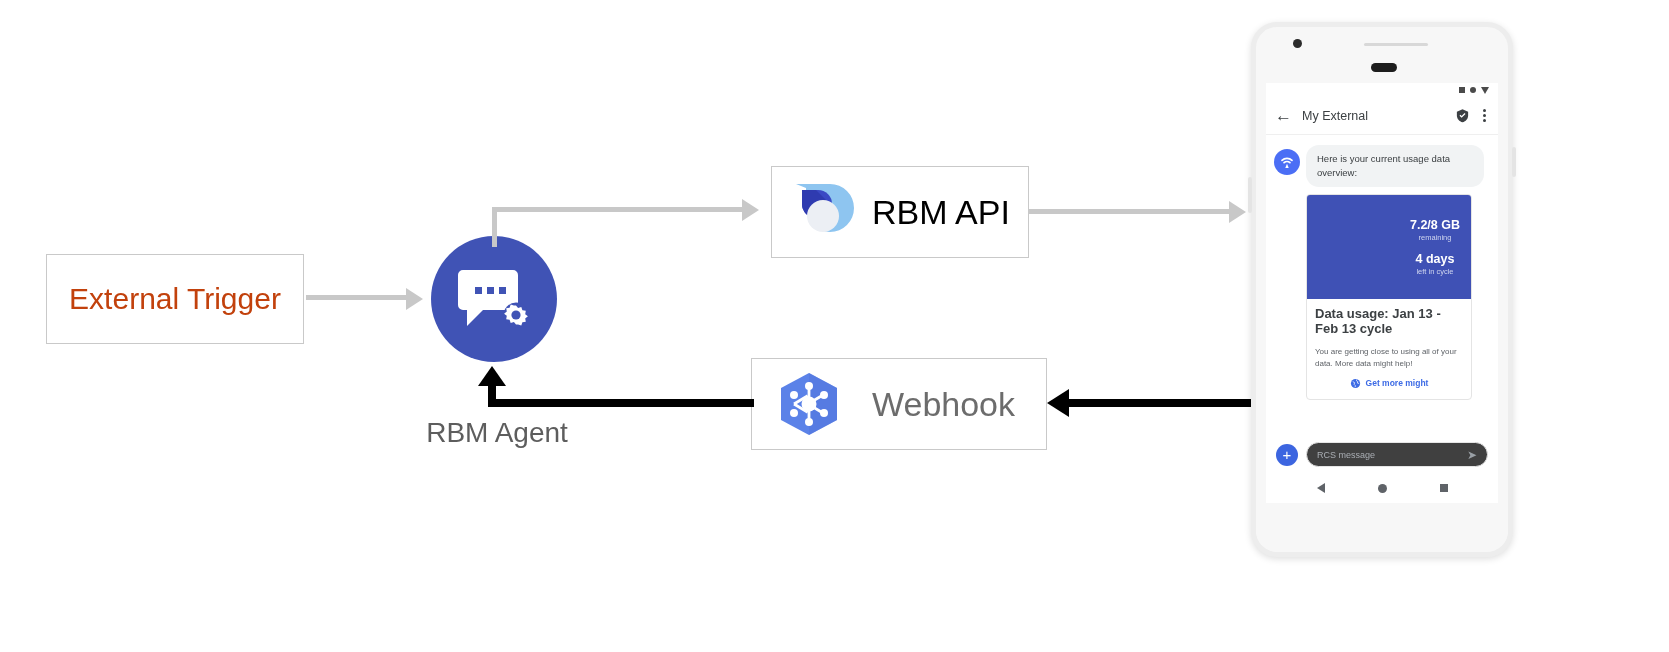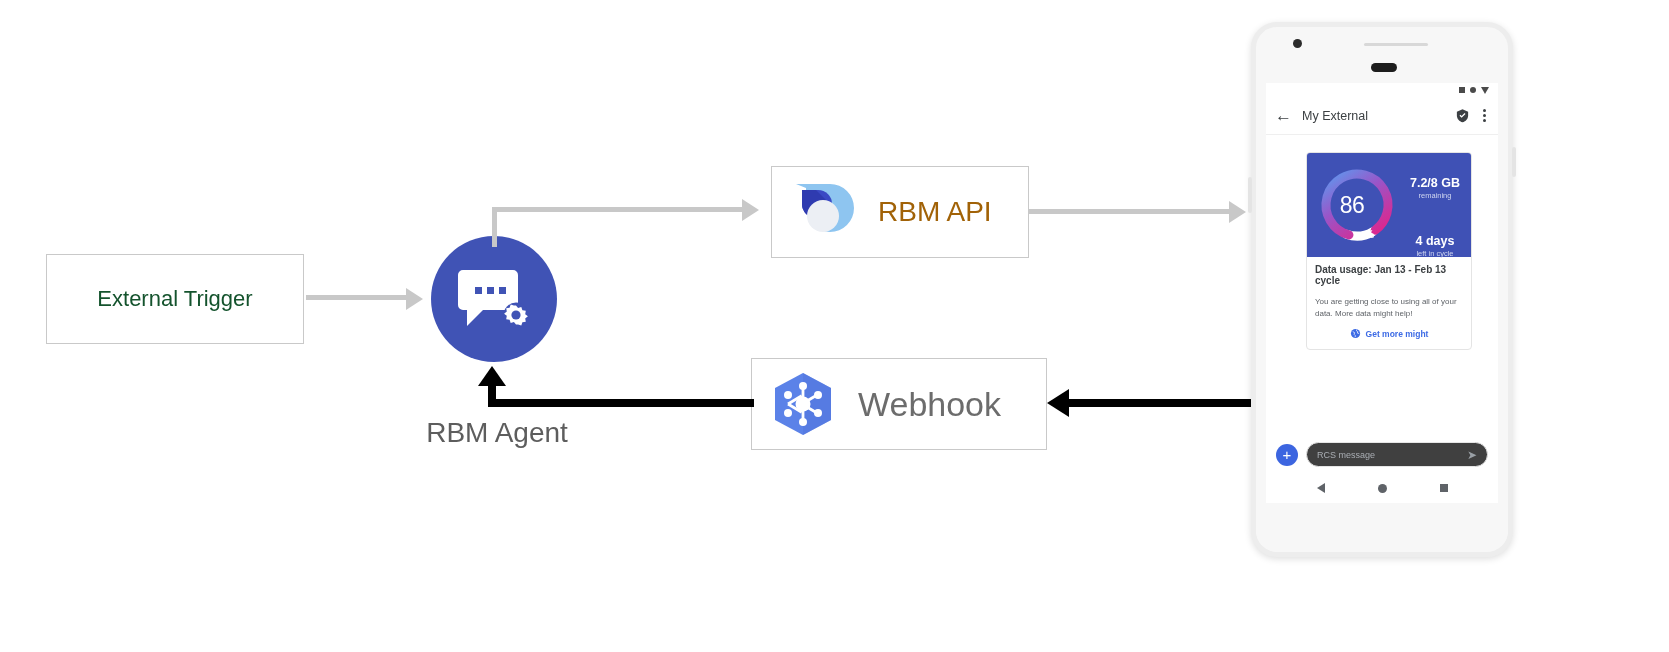--- a/index.html
+++ b/index.html
@@ -20,30 +20,30 @@
   }
   .box-label {
     font-weight: 300;
     color: #5a5a5a;
     white-space: nowrap;
   }
 
   
   #external-trigger { left: 46px; top: 254px; width: 258px; height: 90px;
     justify-content: center; }
-  #external-trigger .box-label { font-size: 22px; color: #14532d; }
+  #external-trigger .box-label { font-size: 30px; color: #c2410c; }
 
   
   #rbm-api-box { left: 771px; top: 166px; width: 258px; height: 92px;
     padding-left: 14px; gap: 14px; }
-  #rbm-api-box .box-label { font-size: 28px; color: #a16207; margin-left: 6px; }
+  #rbm-api-box .box-label { font-size: 34px; color: #000000; }
 
   
   #webhook-box { left: 751px; top: 358px; width: 296px; height: 92px;
-    padding-left: 12px; gap: 16px; }
+    padding-left: 18px; gap: 24px; }
   #webhook-box .box-label { font-size: 34px; color: #6c6c6c; }
 
   
   #rbm-agent {
     position: absolute; left: 431px; top: 236px;
     width: 126px; height: 126px; border-radius: 50%;
     background: #4053b5;
     display: flex; align-items: center; justify-content: center;
   }
   #agent-caption {
@@ -155,25 +155,25 @@
     position: absolute; inset: 0; display:flex; align-items:center;
     justify-content:center; color:#fff;
   }
   #gauge-num { font-size: 23px; font-weight: 300; letter-spacing: -0.5px; }
   #gauge-unit { font-size: 10px; font-weight: 300; margin-left: 1px; align-self: flex-end; margin-bottom: 5px; }
   #hero-stats {
     position: absolute; left: 92px; top: 0; right: 0; height: 100%;
     display: flex; flex-direction: column; justify-content: center;
     align-items: center; gap: 10px; color: #fff; text-align: center;
   }
-  .stat-big { font-size: 12.5px; font-weight: 700; margin-top: 24px; }
+  .stat-big { font-size: 12.5px; font-weight: 700; }
   .stat-sub { font-size: 7.5px; color: #cfd5ef; margin-top: 1px; }
 
   #card-body { padding: 7px 8px 5px 8px; }
-  #card-title { font-size: 10px; font-weight: 700; color: #3c4043; }
+  #card-title { font-size: 13px; font-weight: 700; color: #3c4043; }
   #card-desc { font-size: 8px; color: #5f6368; line-height: 1.5; margin-top: 10px; }
   #card-action {
     display: flex; align-items: center; justify-content: center; gap: 5px;
     padding: 8px 0 5px 0; font-size: 8.5px; font-weight: 700; color: #3d6be5;
   }
 
   
   #composer {
     position: absolute; left: 0; right: 0; bottom: 36px;
     display: flex; align-items: center; gap: 8px; padding: 0 10px;
@@ -306,40 +306,33 @@
         </svg>
         <span id="more-icon">
           <i></i>
             <i></i>
             <i></i>
         </span>
       </div>
 
       <div id="convo">
 
+        <div id="msg-row">
+          <div id="brand-avatar">
+            <svg width="16" height="16" viewBox="0 0 24 24">
+              <path d="M4.5 9.5a10.6 10.6 0 0 1 15 0" stroke="#ffffff" stroke-width="2.6" fill="none" stroke-linecap="round"></path>
+              <path d="M7.6 13a6.4 6.4 0 0 1 8.8 0" stroke="#ffffff" stroke-width="2.6" fill="none" stroke-linecap="round"></path>
+              <path d="M12 14.5 l2.6 6.5 h-5.2z" fill="#ffffff"></path>
+            </svg>
+          </div>
+          <div id="bubble">Here is your current usage data overview:</div>
+        </div>
 
         <div id="rich-card">
           <div id="card-hero">
-            <div id="gauge-wrap">
-              <svg width="80" height="80" viewBox="0 0 80 80">
-                <defs>
-                  <linearGradient id="gaugeGrad" x1="0%" y1="100%" x2="85%" y2="0%">
-                    <stop offset="0%" stop-color="#5b9bf0"></stop>
-                    <stop offset="45%" stop-color="#9a55c8"></stop>
-                    <stop offset="100%" stop-color="#e0248a"></stop>
-                  </linearGradient>
-                </defs>
-                <circle cx="40" cy="40" r="31" fill="none" stroke="#ffffff" stroke-width="9" stroke-linecap="round" stroke-dasharray="27 195" stroke-dashoffset="-1" transform="rotate(58 40 40)"></circle>
-                <circle cx="40" cy="40" r="31" fill="none" stroke="url(#gaugeGrad)" stroke-width="9" stroke-linecap="round" stroke-dasharray="167 195" stroke-dashoffset="0" transform="rotate(105 40 40)"></circle>
-              </svg>
-              <div id="gauge-pct">
-                <span id="gauge-num">86</span>
-                <span id="gauge-unit">%</span>
-              </div>
-            </div>
             <div id="hero-stats">
               <div>
                 <div class="stat-big">7.2/8 GB</div>
                 <div class="stat-sub">remaining</div>
               </div>
               <div>
                 <div class="stat-big">4 days</div>
                 <div class="stat-sub">left in cycle</div>
               </div>
             </div>

